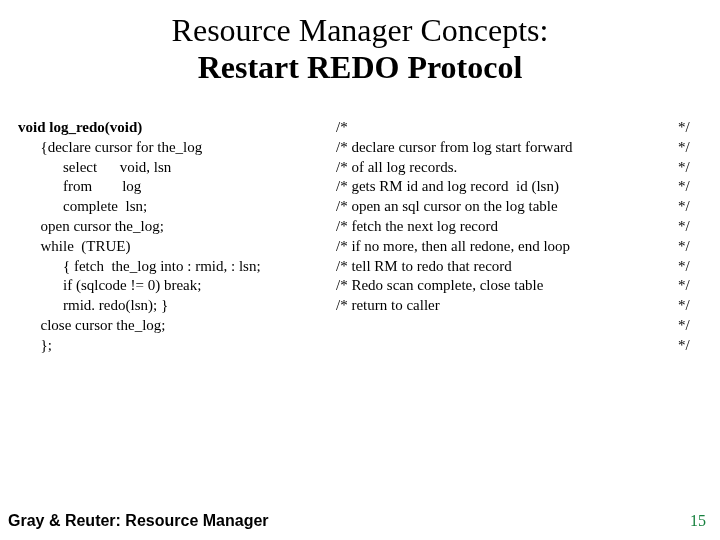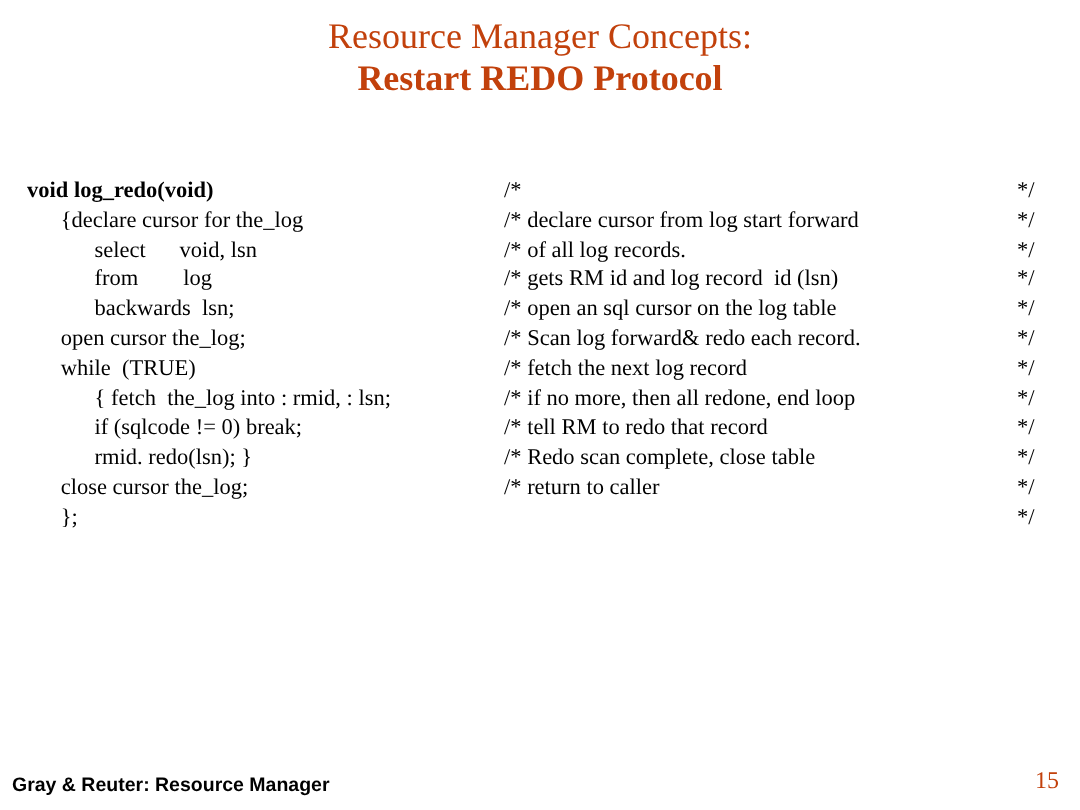--- a/index.html
+++ b/index.html
@@ -14,24 +14,24 @@
     overflow: hidden;
   }
   .slide {
     width: 720px;
     height: 540px;
     position: relative;
     box-sizing: border-box;
   }
   .title {
     text-align: center;
-    font-size: 24px;
+    font-size: 32px;
     line-height: 1.15;
     padding-top: 12px;
-    color: #c2410c;
+    color: #000000;
   }
   .title-line2 {
     font-weight: bold;
   }
   .body {
     position: absolute;
     top: 118px;
     left: 18px;
     right: 18px;
     display: flex;
@@ -59,65 +59,64 @@
     position: absolute;
     left: 36px;
     top: 408px;
     font-size: 22px;
   }
   .footer-left {
     position: absolute;
     left: 8px;
     bottom: 10px;
     font-family: Arial, Helvetica, sans-serif;
-    font-size: 13px;
+    font-size: 16px;
     font-weight: bold;
     color: #000;
   }
   .footer-right {
     position: absolute;
     right: 14px;
     bottom: 10px;
     font-family: "Times New Roman", Times, serif;
     font-size: 16px;
-    color: #c2410c;
+    color: #15803d;
   }
 </style>
 </head>
 <body>
 
 <div class="slide">
 
   <div class="title">
     <span>Resource Manager Concepts:</span><br>
     <span class="title-line2">Restart REDO Protocol</span>
   </div>
 
   <div class="body">
     <div class="code-col" id="code-col">
         <div class="row bold">void log_redo(void)</div>
         <div class="row">      {declare cursor for the_log</div>
         <div class="row">            select      void, lsn</div>
         <div class="row">            from        log</div>
-        <div class="row">            backwards  lsn;</div>
+        <div class="row">            complete  lsn;</div>
         <div class="row">      open cursor the_log;</div>
         <div class="row">      while  (TRUE)</div>
         <div class="row">            { fetch  the_log into : rmid, : lsn;</div>
         <div class="row">            if (sqlcode != 0) break;</div>
         <div class="row">            rmid. redo(lsn); }</div>
         <div class="row">      close cursor the_log;</div>
         <div class="row">      };</div>
       </div>
     <div class="comment-col" id="comment-col">
         <div class="row">/*</div>
         <div class="row">/* declare cursor from log start forward</div>
         <div class="row">/* of all log records.</div>
         <div class="row">/* gets RM id and log record  id (lsn)</div>
         <div class="row">/* open an sql cursor on the log table</div>
-        <div class="row">/* Scan log forward&amp; redo each record.</div>
         <div class="row">/* fetch the next log record</div>
         <div class="row">/* if no more, then all redone, end loop</div>
         <div class="row">/* tell RM to redo that record</div>
         <div class="row">/* Redo scan complete, close table</div>
         <div class="row">/* return to caller</div>
       </div>
     <div class="end-col" id="end-col">
         <div class="row">*/</div>
         <div class="row">*/</div>
         <div class="row">*/</div>

